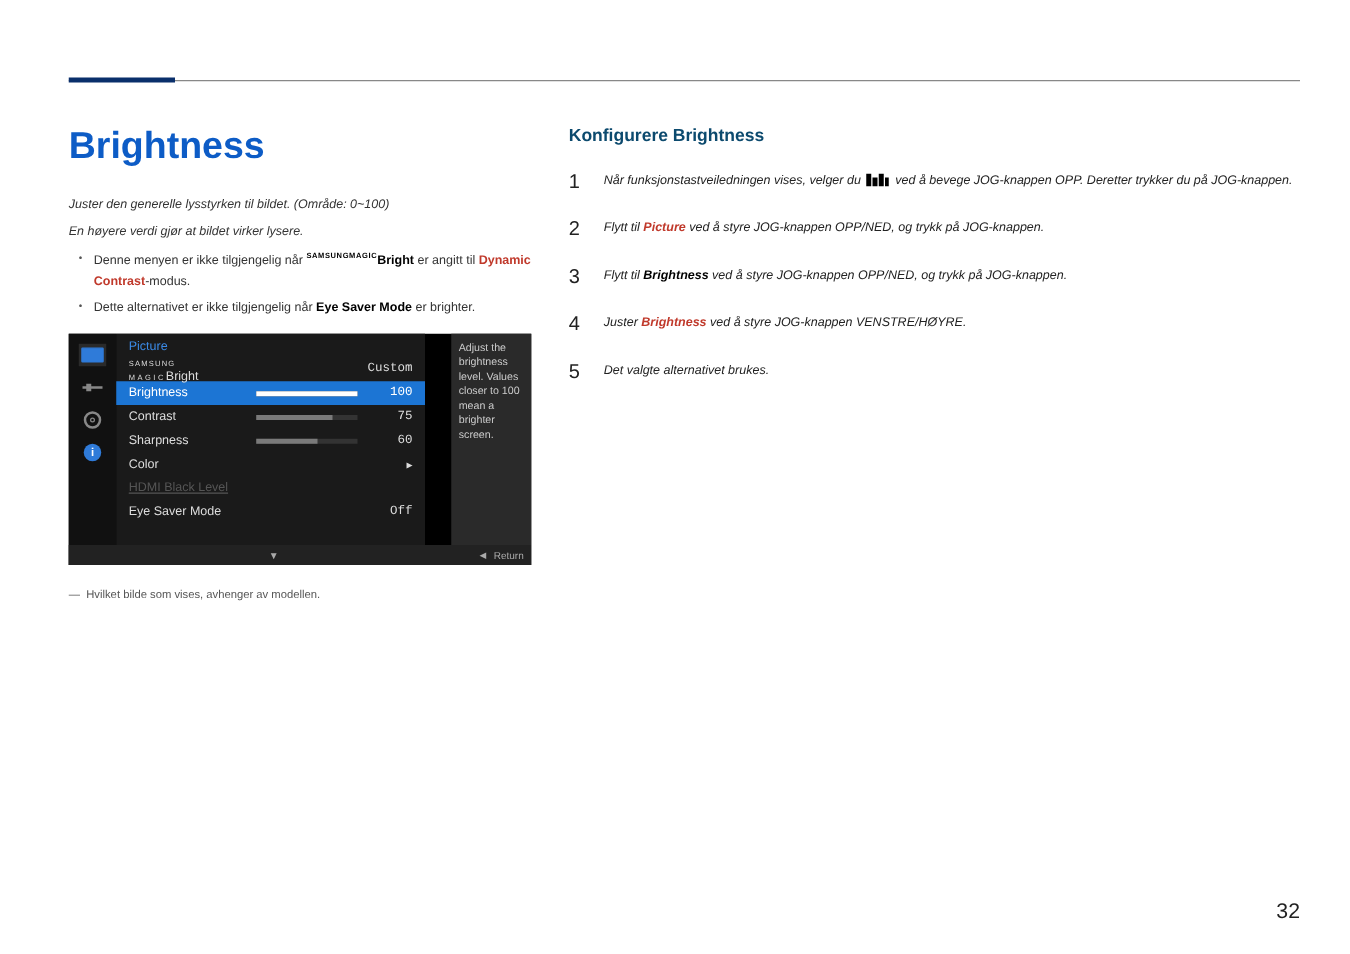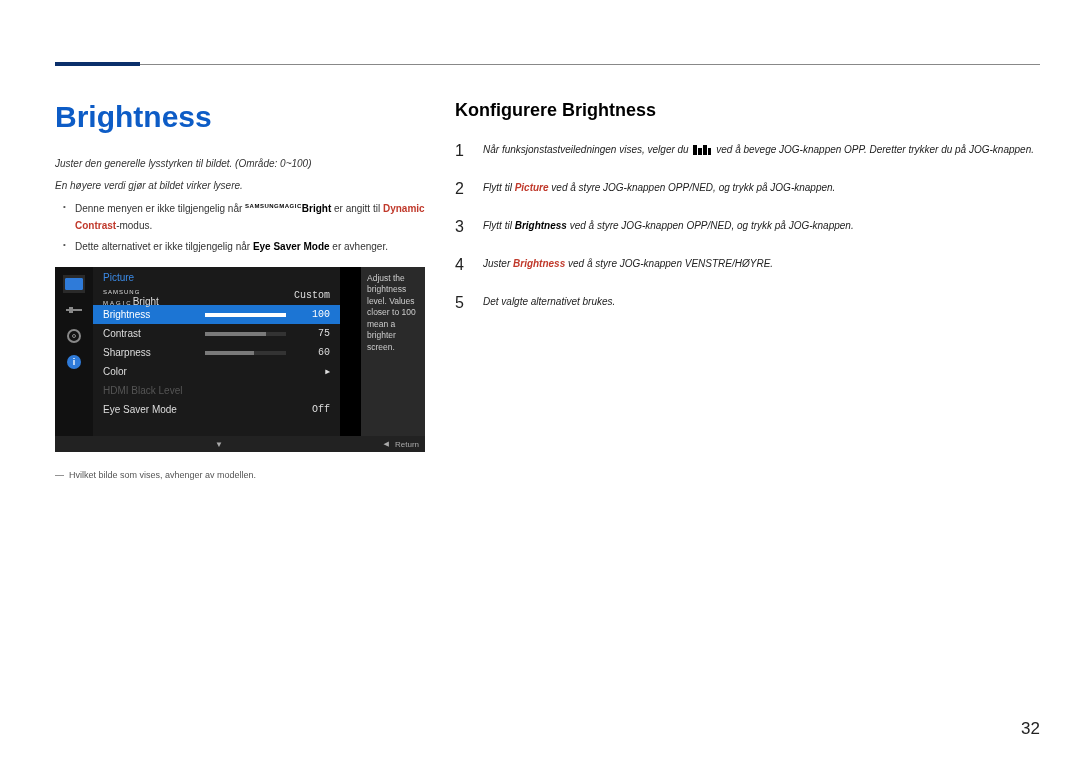--- a/index.html
+++ b/index.html
@@ -37,23 +37,23 @@
   .col-left { width: 370px; }
   .col-right { flex: 1; }
 
   .h1 {
     font-size: 30px;
     font-weight: 700;
     color: #0d5cc6;
     margin-bottom: 22px;
   }
   .h2 {
-    font-size: 18px;
+    font-size: 14px;
     font-weight: 700;
-    color: #000000;
+    color: #0c4a6e;
     margin-bottom: 18px;
   }
 
   .body-text { font-size: 10px; color: #333; line-height: 1.6; font-style: italic; }
   .para { margin-bottom: 6px; }
 
   ul.bullets { list-style: none; margin: 4px 0 12px 8px; }
   ul.bullets li { font-size: 10px; color: #333; line-height: 1.7; position: relative; padding-left: 12px; margin-bottom: 4px; }
   ul.bullets li::before { content: "•"; position: absolute; left: 0; top: 0; color: #555; font-size: 8px; }
 
@@ -101,21 +101,21 @@
   }
   .osd-title { color: #3b8ae6; font-size: 10px; padding: 5px 10px 3px; }
   .osd-row {
     display: flex; align-items: center;
     height: 19px;
     padding: 0 10px;
     font-size: 10px;
     color: #ddd;
   }
   .osd-row.selected { background: #1c75d4; color: #fff; }
-  .osd-row.disabled { color: #555; }
+  .osd-row.disabled { color: #555; text-decoration: underline; }
   .osd-row .label { flex: 0 0 94px; }
   .osd-row .magic-label { font-size: 6px; letter-spacing: 1px; }
   .osd-row .bar { flex: 1; height: 4px; background: #333; position: relative; margin: 0 8px; }
   .osd-row .bar .fill { position: absolute; left: 0; top: 0; bottom: 0; background: #7a7a7a; }
   .osd-row.selected .bar .fill { background: #fff; }
   .osd-row .val { width: 36px; text-align: right; font-size: 10px; font-family: Liberation Mono, monospace; }
   .osd-row .arrow { font-size: 8px; }
 
   .osd-desc {
     position: absolute;
@@ -189,21 +189,21 @@
     <div class="h1">Brightness</div>
 
     <div class="body-text para">Juster den generelle lysstyrken til bildet. (Område: 0~100)</div>
     <div class="body-text para">En høyere verdi gjør at bildet virker lysere.</div>
 
     <ul class="bullets">
       <li>
         <span>Denne menyen er ikke tilgjengelig når </span><span class="magic">SAMSUNG</span><span class="magic">MAGIC</span><span class="kw">Bright</span><span> er angitt til </span><span class="kw-red">Dynamic Contrast</span><span>-modus.</span>
       </li>
       <li>
-        <span>Dette alternativet er ikke tilgjengelig når </span><span class="kw">Eye Saver Mode</span><span> er avhenger.</span>
+        <span>Dette alternativet er ikke tilgjengelig når </span><span class="kw">Eye Saver Mode</span><span> er brighter.</span>
       </li>
     </ul>
 
     <div class="osd">
       <div class="osd-left">
         <div class="osd-icon selected">
             <div class="icon-monitor"></div>
           </div>
         <div class="osd-icon">
             <div class="icon-slider"></div>

